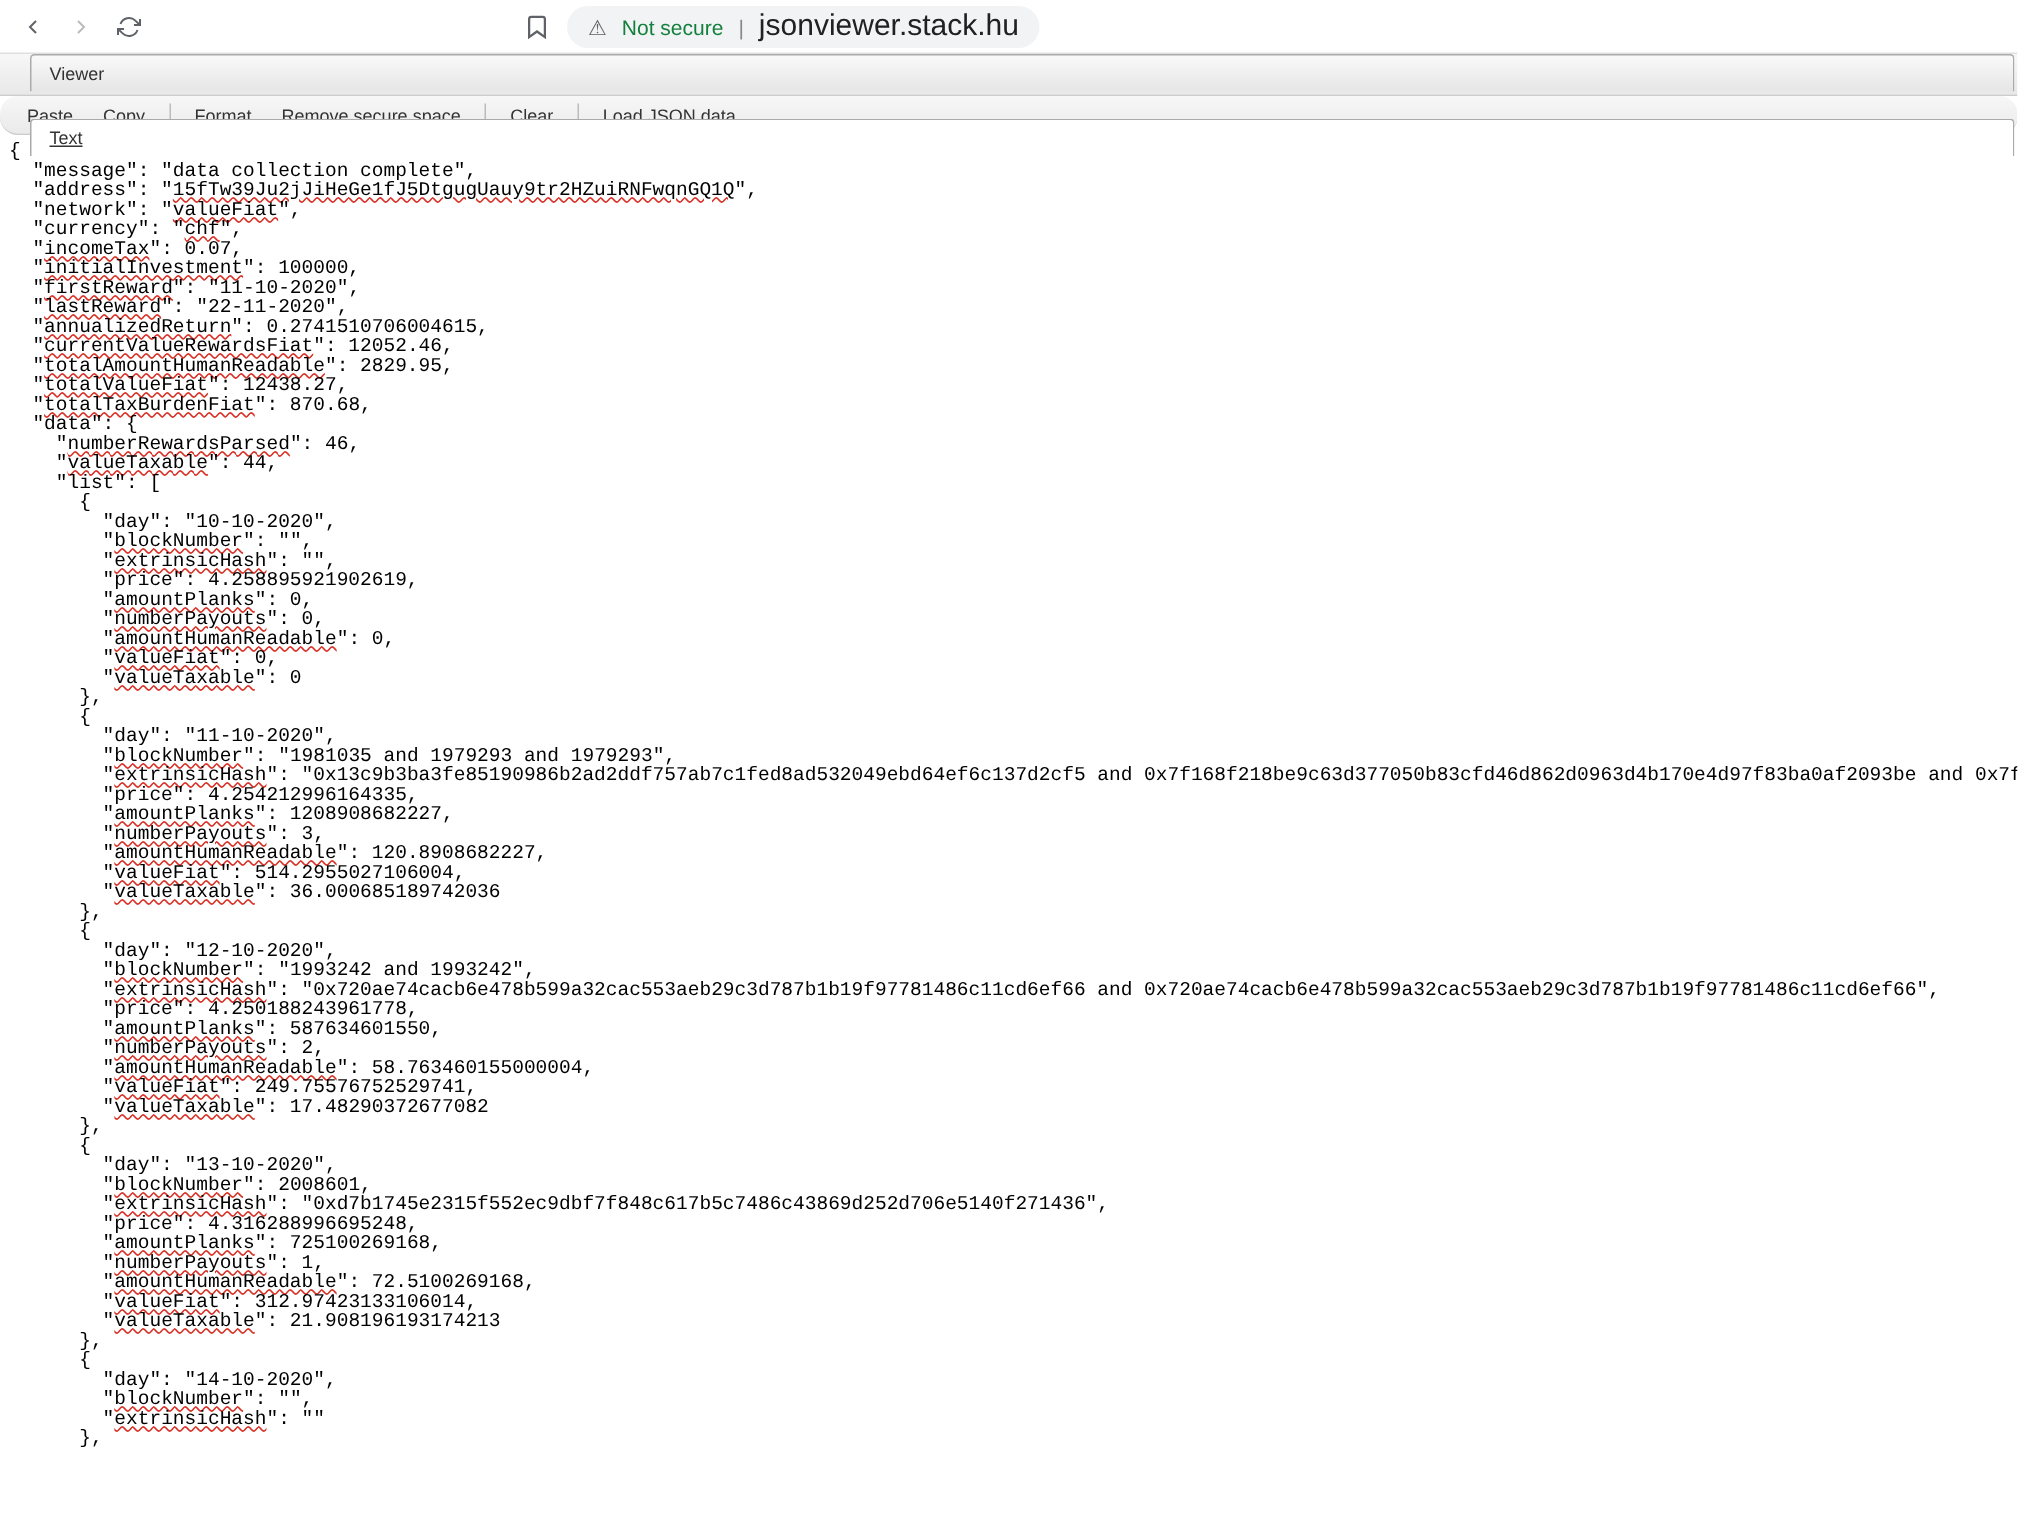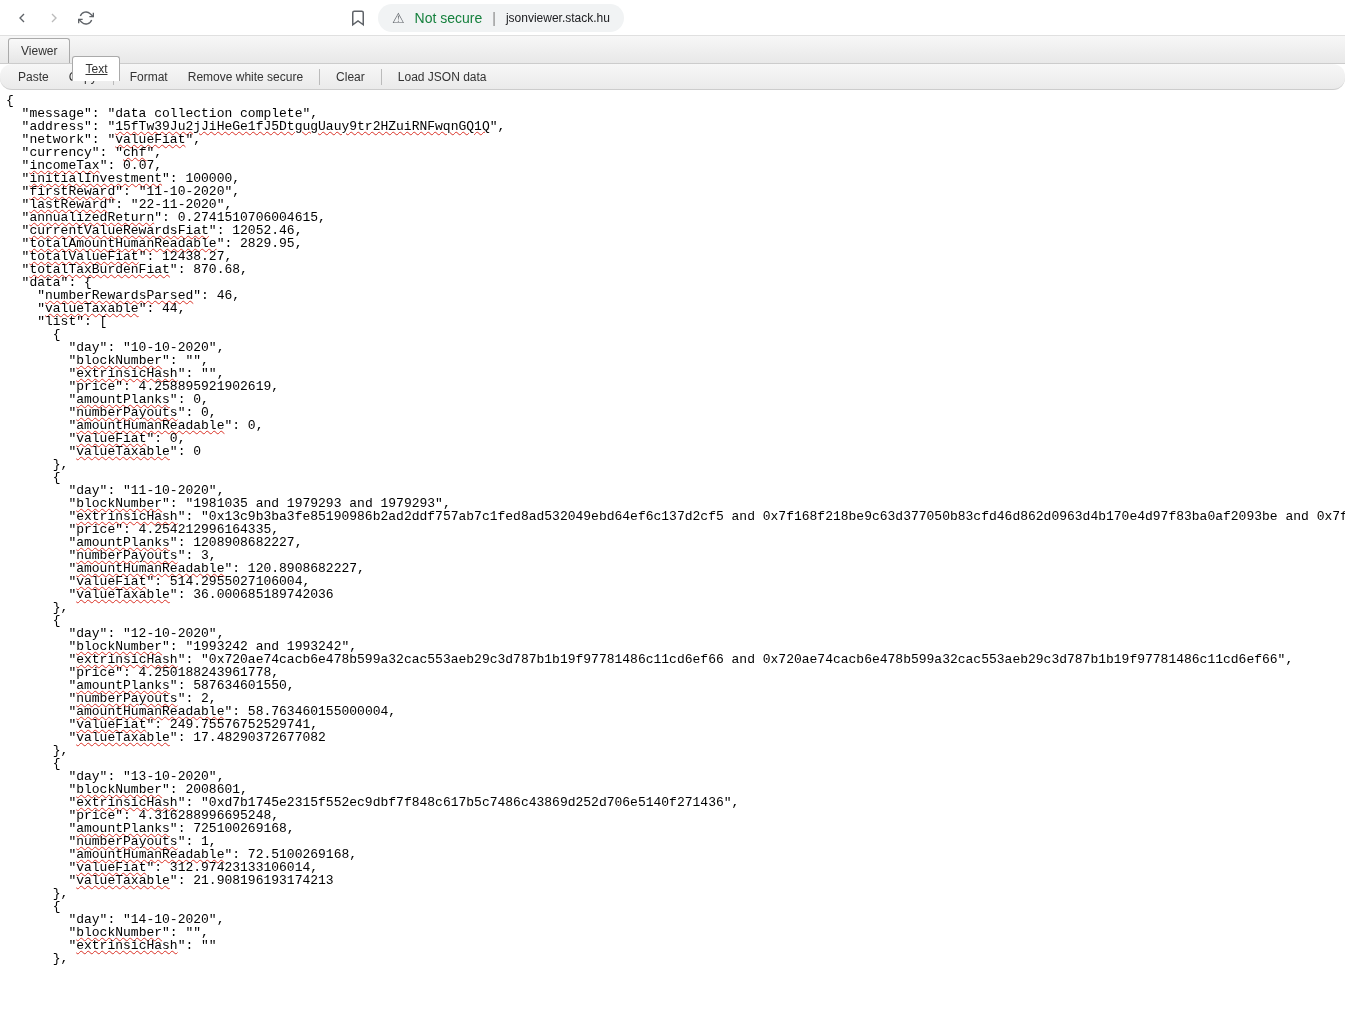--- a/index.html
+++ b/index.html
@@ -6,22 +6,22 @@
     body { font-family: Arial, sans-serif; background: #fff; width: 1345px; height: 1020px; overflow: hidden; }
     .browser-bar { height: 36px; background: #fff; border-bottom: 1px solid #e0e0e0; display: flex; align-items: center; padding: 0 10px; gap: 8px; }
     .nav-btn { width: 24px; height: 24px; display: flex; align-items: center; justify-content: center; color: #5f6368; font-size: 16px; cursor: pointer; }
     .nav-btn.disabled { color: #bbb; }
     .url-bar { flex: 1; display: flex; align-items: center; gap: 8px; margin-left: 240px; }
     .bookmark-icon { width: 18px; height: 18px; color: #5f6368; }
     .url-section { display: flex; align-items: center; gap: 10px; background: #f1f3f4; border-radius: 20px; padding: 4px 14px; height: 28px; }
     .warn-icon { color: #5f6368; font-size: 14px; }
     .not-secure { color: #15803d; font-size: 14px; }
     .url-sep { color: #888; font-size: 14px; }
-    .url-text { color: #202124; font-size: 12px; }
-    .tab-bar { height: 28px; background: linear-gradient(#f7f7f7, #e8e8e8); border-bottom: 1px solid #ccc; display: flex; align-items: flex-end; padding-left: 8px; }
+    .url-text { color: #202124; font-size: 20px; }
+    .tab-bar { height: 28px; background: linear-gradient(#f7f7f7, #e8e8e8); border-bottom: 1px solid #ccc; display: flex; padding-left: 20px; flex-direction: column; }
     .tab { padding: 5px 12px; font-size: 12px; color: #333; border: 1px solid #aaa; border-bottom: none; background: linear-gradient(#f9f9f9, #e6e6e6); border-radius: 3px 3px 0 0; margin-right: 2px; cursor: pointer; }
     .tab.active { background: #fff; position: relative; top: 18px; text-decoration: underline; }
     .toolbar { height: 26px; background: linear-gradient(#f7f7f7, #eaeaea); border-bottom: 1px solid #ccc; display: flex; align-items: center; padding: 0 10px; gap: 4px; font-size: 12px; border-radius: 12px; }
     .tool-item { padding: 3px 8px; color: #333; cursor: pointer; }
     .tool-sep { width: 1px; height: 16px; background: #bbb; margin: 0 4px; }
     .json-area { padding: 4px 6px; font-family: 'Courier New', monospace; font-size: 13px; line-height: 1.0; white-space: pre; color: #000; overflow: hidden; }
     .uline { text-decoration: underline; text-decoration-color: #d93025; text-decoration-style: wavy; text-decoration-thickness: 1px; text-align: center; }
   </style>
 </head>
 <body>
@@ -61,21 +61,21 @@
 <div class="tab-bar">
   <div class="tab">Viewer</div>
   <div class="tab active">Text</div>
 </div>
 
 <div class="toolbar">
   <span class="tool-item">Paste</span>
   <span class="tool-item">Copy</span>
   <span class="tool-sep"></span>
   <span class="tool-item">Format</span>
-  <span class="tool-item">Remove white secure</span>
+  <span class="tool-item">Remove secure space</span>
   <span class="tool-sep"></span>
   <span class="tool-item">Clear</span>
   <span class="tool-sep"></span>
   <span class="tool-item">Load JSON data</span>
 </div>
 
 <div class="json-area" id="json-area">{
   "message": "data collection complete",
   "address": "<span class="uline">15fTw39Ju2jJiHeGe1fJ5DtgugUauy9tr2HZuiRNFwqnGQ1Q</span>",
   "network": "<span class="uline">valueFiat</span>",

